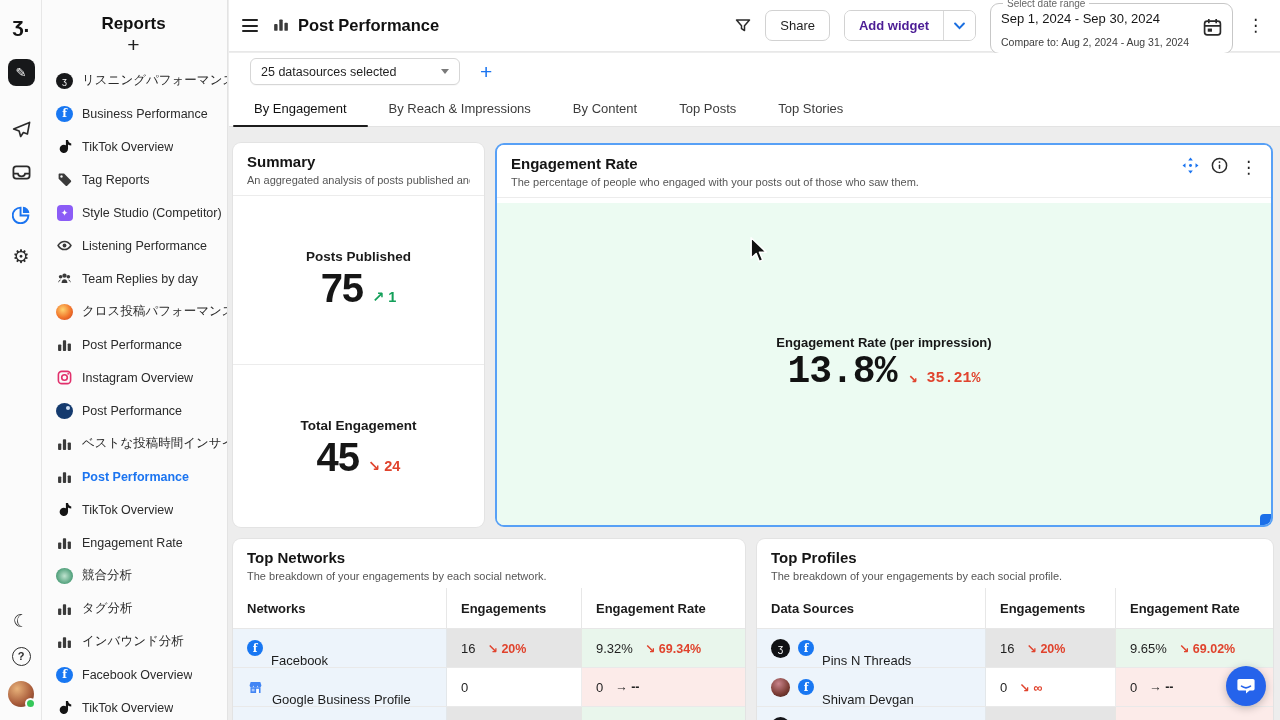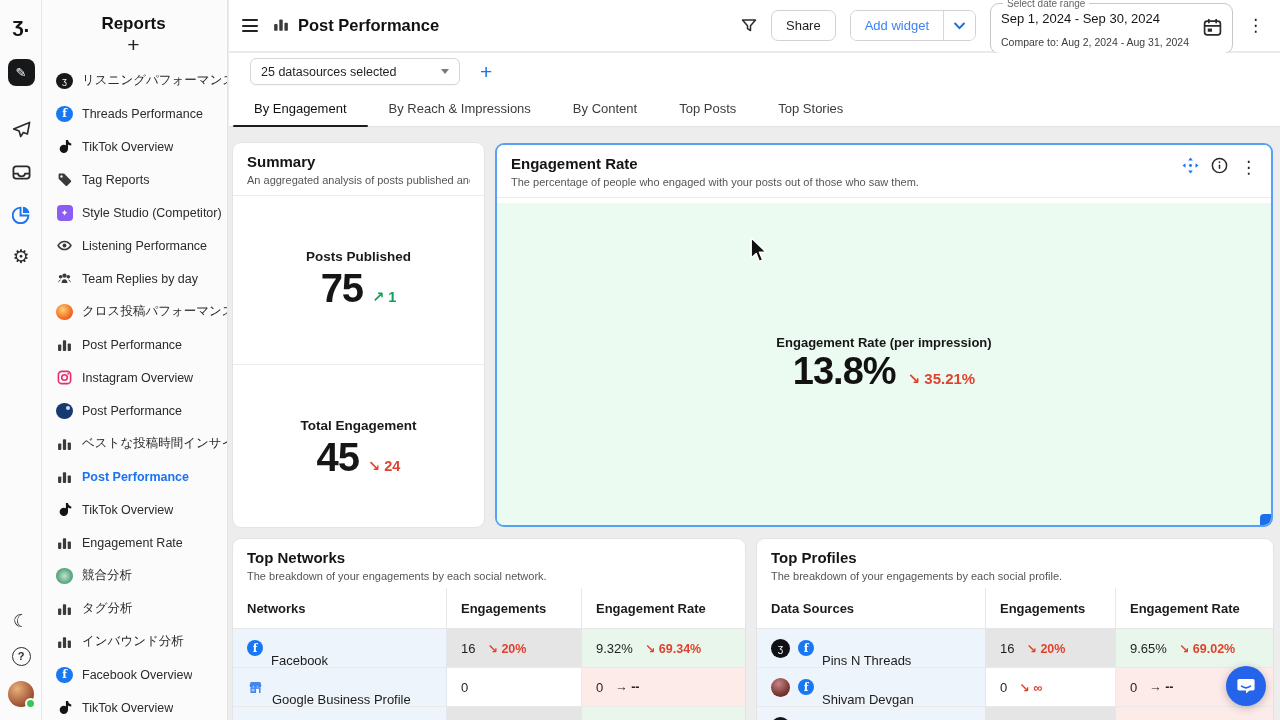--- a/index.html
+++ b/index.html
@@ -41,21 +41,21 @@
   .main { position:absolute; left:229px; top:0; width:1051px; height:720px; }
   .topbar { position:absolute; left:0; top:0; width:100%; height:52px; background:#fff; border-bottom:1px solid #e8e8e8; display:flex; align-items:center; }
   .burger { margin-left:13px; width:16px; display:flex; flex-direction:column; gap:3.5px; cursor:pointer; }
   .burger span { height:2px; background:#222; border-radius:1px; }
   .title-ic { margin-left:15px; }
   .page-title { margin-left:9px; font-size:16.5px; font-weight:700; color:#111; }
   .topbar-right { margin-left:auto; display:flex; align-items:center; gap:14px; padding-right:16px; }
   .icon-btn { background:none; border:none; cursor:pointer; display:flex; align-items:center; }
   .btn { background:#fff; border:1px solid #d2d2d2; border-radius:7px; font-size:13px; padding:7px 14px; cursor:pointer; color:#1f1f1f; font-family:inherit; }
   .split { display:flex; border:1px solid #d2d2d2; border-radius:7px; overflow:hidden; }
-  .split .btn { border:none; border-radius:0; color:#3b82f6; font-weight:400; }
+  .split .btn { border:none; border-radius:0; color:#4c1d95; font-weight:700; }
   .split .chev-seg { width:32px; display:flex; align-items:center; justify-content:center; border-left:1px solid #d9d9d9; cursor:pointer; background:#fff; }
   .datefield { border:1.5px solid #c7c7c7; border-radius:9px; padding:2px 10px 5px 10px; display:flex; align-items:center; gap:14px; background:#fff; cursor:pointer; }
   .datefield legend { font-size:10px; color:#666; padding:0 4px; margin-left:2px; }
   .date-main { font-size:13px; color:#161616; }
   .date-compare { font-size:10.5px; color:#3d3d3d; margin-top:10px; }
   .kebab { font-size:17px; color:#222; letter-spacing:0; }
 
   .dsrow { position:absolute; left:0; top:53px; width:100%; height:37px; background:#fff; display:flex; align-items:center; }
   .select-box { margin-left:21px; width:210px; height:27px; border:1px solid #d6d6d6; border-radius:6px; background:#fff; display:flex; align-items:center; justify-content:space-between; padding:0 10px; cursor:pointer; box-shadow:0 1px 1px rgba(0,0,0,.03); }
   .select-box span { font-size:12.5px; color:#1f1f1f; }
@@ -83,21 +83,21 @@
   .m-value { font-size:40px; font-weight:700; color:#161616; letter-spacing:-1px; }
   .m-chg { font-size:14.5px; font-weight:700; }
   .up { color:#14a05a; } .down { color:#e0432d; } .neutral { color:#222; }
 
   
   .widget { left:266px; top:16px; width:778px; height:384px; border:2px solid #57a0f6; overflow:hidden; border-radius:9px; box-shadow:none; }
   .widget .card-head { display:flex; justify-content:space-between; align-items:flex-start; background:#fff; }
   .head-icons { display:flex; align-items:center; gap:12px; padding-top:2px; }
   .widget-body { position:absolute; left:0; right:0; top:58px; bottom:0; background:#ecfbf2; display:flex; flex-direction:column; align-items:center; justify-content:center; }
   .w-label { font-size:13px; font-weight:700; color:#161616; }
-  .w-row { display:flex; align-items:baseline; gap:12px; margin-top:0; }
+  .w-row { display:flex; align-items:baseline; gap:12px; margin-top:0;font-family:Liberation Mono, monospace; }
   .w-value { font-size:38px; font-weight:800; color:#121212; letter-spacing:-1px; }
   .w-chg { font-size:15px; font-weight:700; color:#e0432d; }
   .resize-handle { position:absolute; right:-2px; bottom:-2px; width:13px; height:13px; background:#1c6fe8; border-top-left-radius:4px; }
 
   
   .tablecard { top:412px; height:200px; overflow:hidden; }
   .networks { left:4px; width:512px; }
   .profiles { left:528px; width:516px; }
   .grid { display:grid; }
   .networks .grid { grid-template-columns:214px 135px 163px; }
@@ -246,21 +246,21 @@
       <span class="sb-title">Reports</span>
       <button class="sb-plus">+</button>
     </div>
     <div class="sb-list">
       <div class="sb-item">
           <span class="sb-ic circ circ16 black-circ">ʒ</span>
           <span class="sb-label">リスニングパフォーマンス</span>
         </div>
       <div class="sb-item">
           <span class="sb-ic circ circ16 fb-circ">f</span>
-          <span class="sb-label">Threads Performance</span>
+          <span class="sb-label">Business Performance</span>
         </div>
       <div class="sb-item">
           <span class="sb-ic">
             <svg width="15" height="15">
               <use href="#sym-tiktok"></use>
             </svg>
           </span>
           <span class="sb-label">TikTok Overview</span>
         </div>
       <div class="sb-item">

